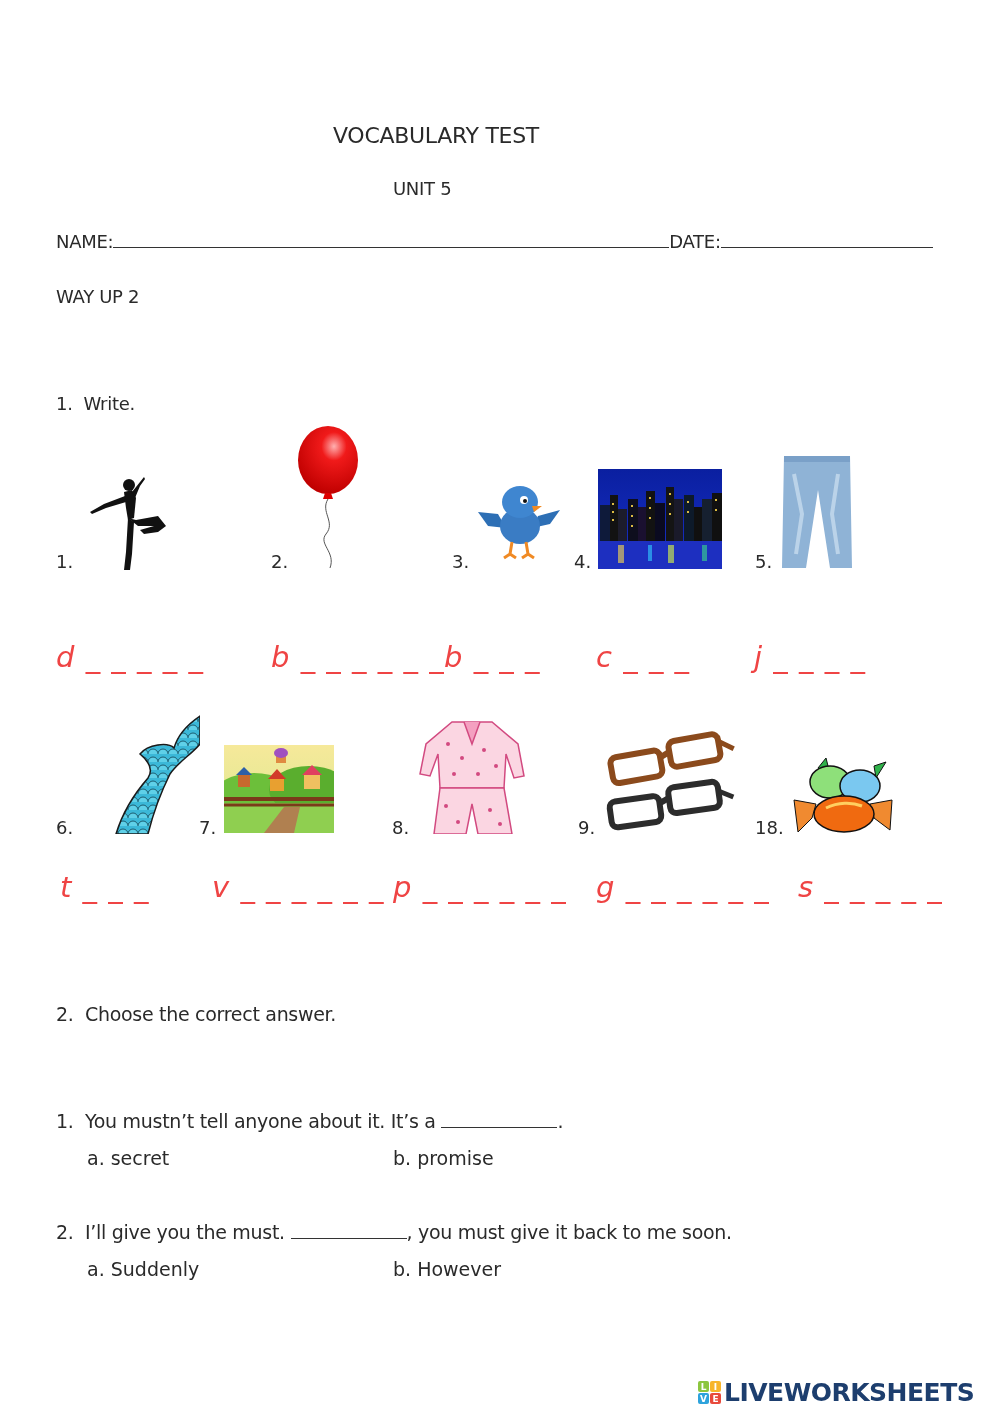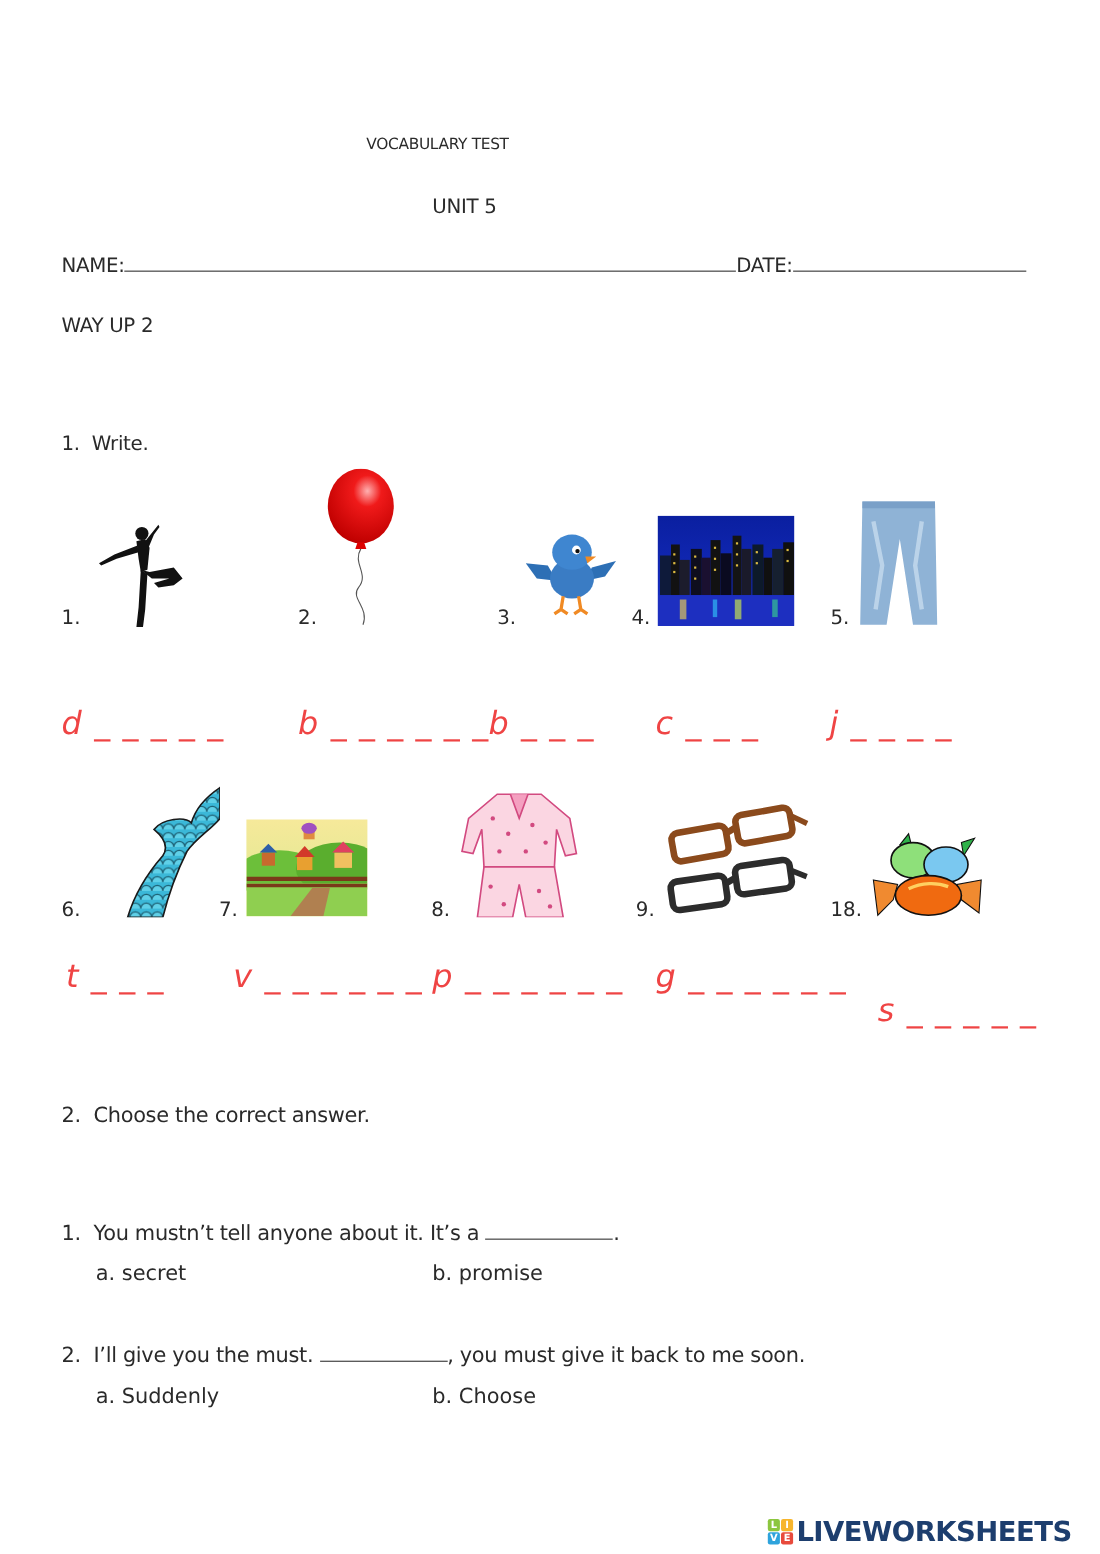--- a/index.html
+++ b/index.html
@@ -1,20 +1,20 @@
 <!DOCTYPE html>
 <html><head>
   <meta charset="utf-8">
   <style>
     * { margin: 0; padding: 0; box-sizing: border-box; }
     html, body { width: 1000px; height: 1413px; background: #ffffff; overflow: hidden; }
     body { position: relative; font-family: "DejaVu Sans", sans-serif; color: #222; }
     .abs { position: absolute; }
     .txt { font-size: 18px; color: #2a2a2a; letter-spacing: -0.3px; }
-    .title { font-size: 14px; }
+    .title { font-size: 22px; }
     .num { font-size: 18px; color: #2a2a2a; }
     .blank-word { font-size: 29px; color: #ef4444; letter-spacing: 1px; white-space: nowrap; font-style: italic; }
     .line-fill { display: inline-block; border-bottom: 1.5px solid #333; vertical-align: baseline; }
     .opt { font-size: 19px; color: #2a2a2a; }
     .img-box { position: absolute; overflow: hidden; }
     .logo { position: absolute; left: 698px; top: 1378px; display: flex; align-items: center; }
     .logo-grid { display: grid; grid-template-columns: 11px 11px; grid-template-rows: 11px 11px; gap: 1px; margin-right: 3px; }
     .logo-grid span { font-size: 9px; font-weight: bold; color: #fff; display: flex; align-items: center; justify-content: center; border-radius: 2px; font-family: "DejaVu Sans", sans-serif; }
     .logo-text { font-family: "DejaVu Sans", sans-serif; font-weight: bold; font-size: 25px; color: #1d3e6e; letter-spacing: -0.5px; }
   </style>
@@ -220,37 +220,37 @@
     <path d="M102 44 L80 48 L84 62 L100 74 Z" fill="#f08a30" stroke="#111" stroke-width="1"></path>
     <ellipse cx="54" cy="58" rx="30" ry="18" fill="#f06a10" stroke="#111" stroke-width="1.5"></ellipse>
     <path d="M36 52 C48 46, 62 46, 72 50" stroke="#ffd060" stroke-width="3" fill="none"></path>
   </svg>
 </div>
 
 <div class="abs blank-word" style="left:60px; top:870px;">t _ _ _</div>
 <div class="abs blank-word" style="left:212px; top:870px;text-align:center;">v _ _ _ _ _ _</div>
 <div class="abs blank-word" style="left:393px; top:870px;">p _ _ _ _ _ _</div>
 <div class="abs blank-word" style="left:596px; top:870px;">g _ _ _ _ _ _</div>
-<div class="abs blank-word" style="left:798px; top:901px;">s _ _ _ _ _</div>
+<div class="abs blank-word" style="left:798px; top:870px;">s _ _ _ _ _</div>
 
 <div class="abs txt" style="left:56px; top:1003px; font-size:19px;">
   <span>2.</span>&nbsp;&nbsp;<span>Choose the correct answer.</span>
 </div>
 
 <div class="abs txt" style="left:56px; top:1110px; font-size:19px; white-space:nowrap;">
   <span>1.</span>&nbsp;&nbsp;<span>You mustn’t tell anyone about it. It’s a</span>&nbsp;<span class="line-fill" style="width:116px;"></span><span>.</span>
 </div>
 <div class="abs opt" style="left:87px; top:1147px;text-align:right;">a.  secret</div>
 <div class="abs opt" style="left:393px; top:1147px;">b. promise</div>
 
 <div class="abs txt" style="left:56px; top:1221px; font-size:19px; white-space:nowrap;">
   <span>2.</span>&nbsp;&nbsp;<span>I’ll give you the must.</span>&nbsp;<span class="line-fill" style="width:116px;"></span><span>, you must give it back to me soon.</span>
 </div>
 <div class="abs opt" style="left:87px; top:1258px;">a.  Suddenly</div>
-<div class="abs opt" style="left:393px; top:1258px;">b. Choose</div>
+<div class="abs opt" style="left:393px; top:1258px;">b. However</div>
 
 <div class="logo">
   <div class="logo-grid">
     <span style="background:#8cc63f;">L</span>
     <span style="background:#f7b52c;">I</span>
     <span style="background:#2ea3dc;">V</span>
     <span style="background:#e84a3c;">E</span>
   </div>
   <span class="logo-text">LIVEWORKSHEETS</span>
 </div>

